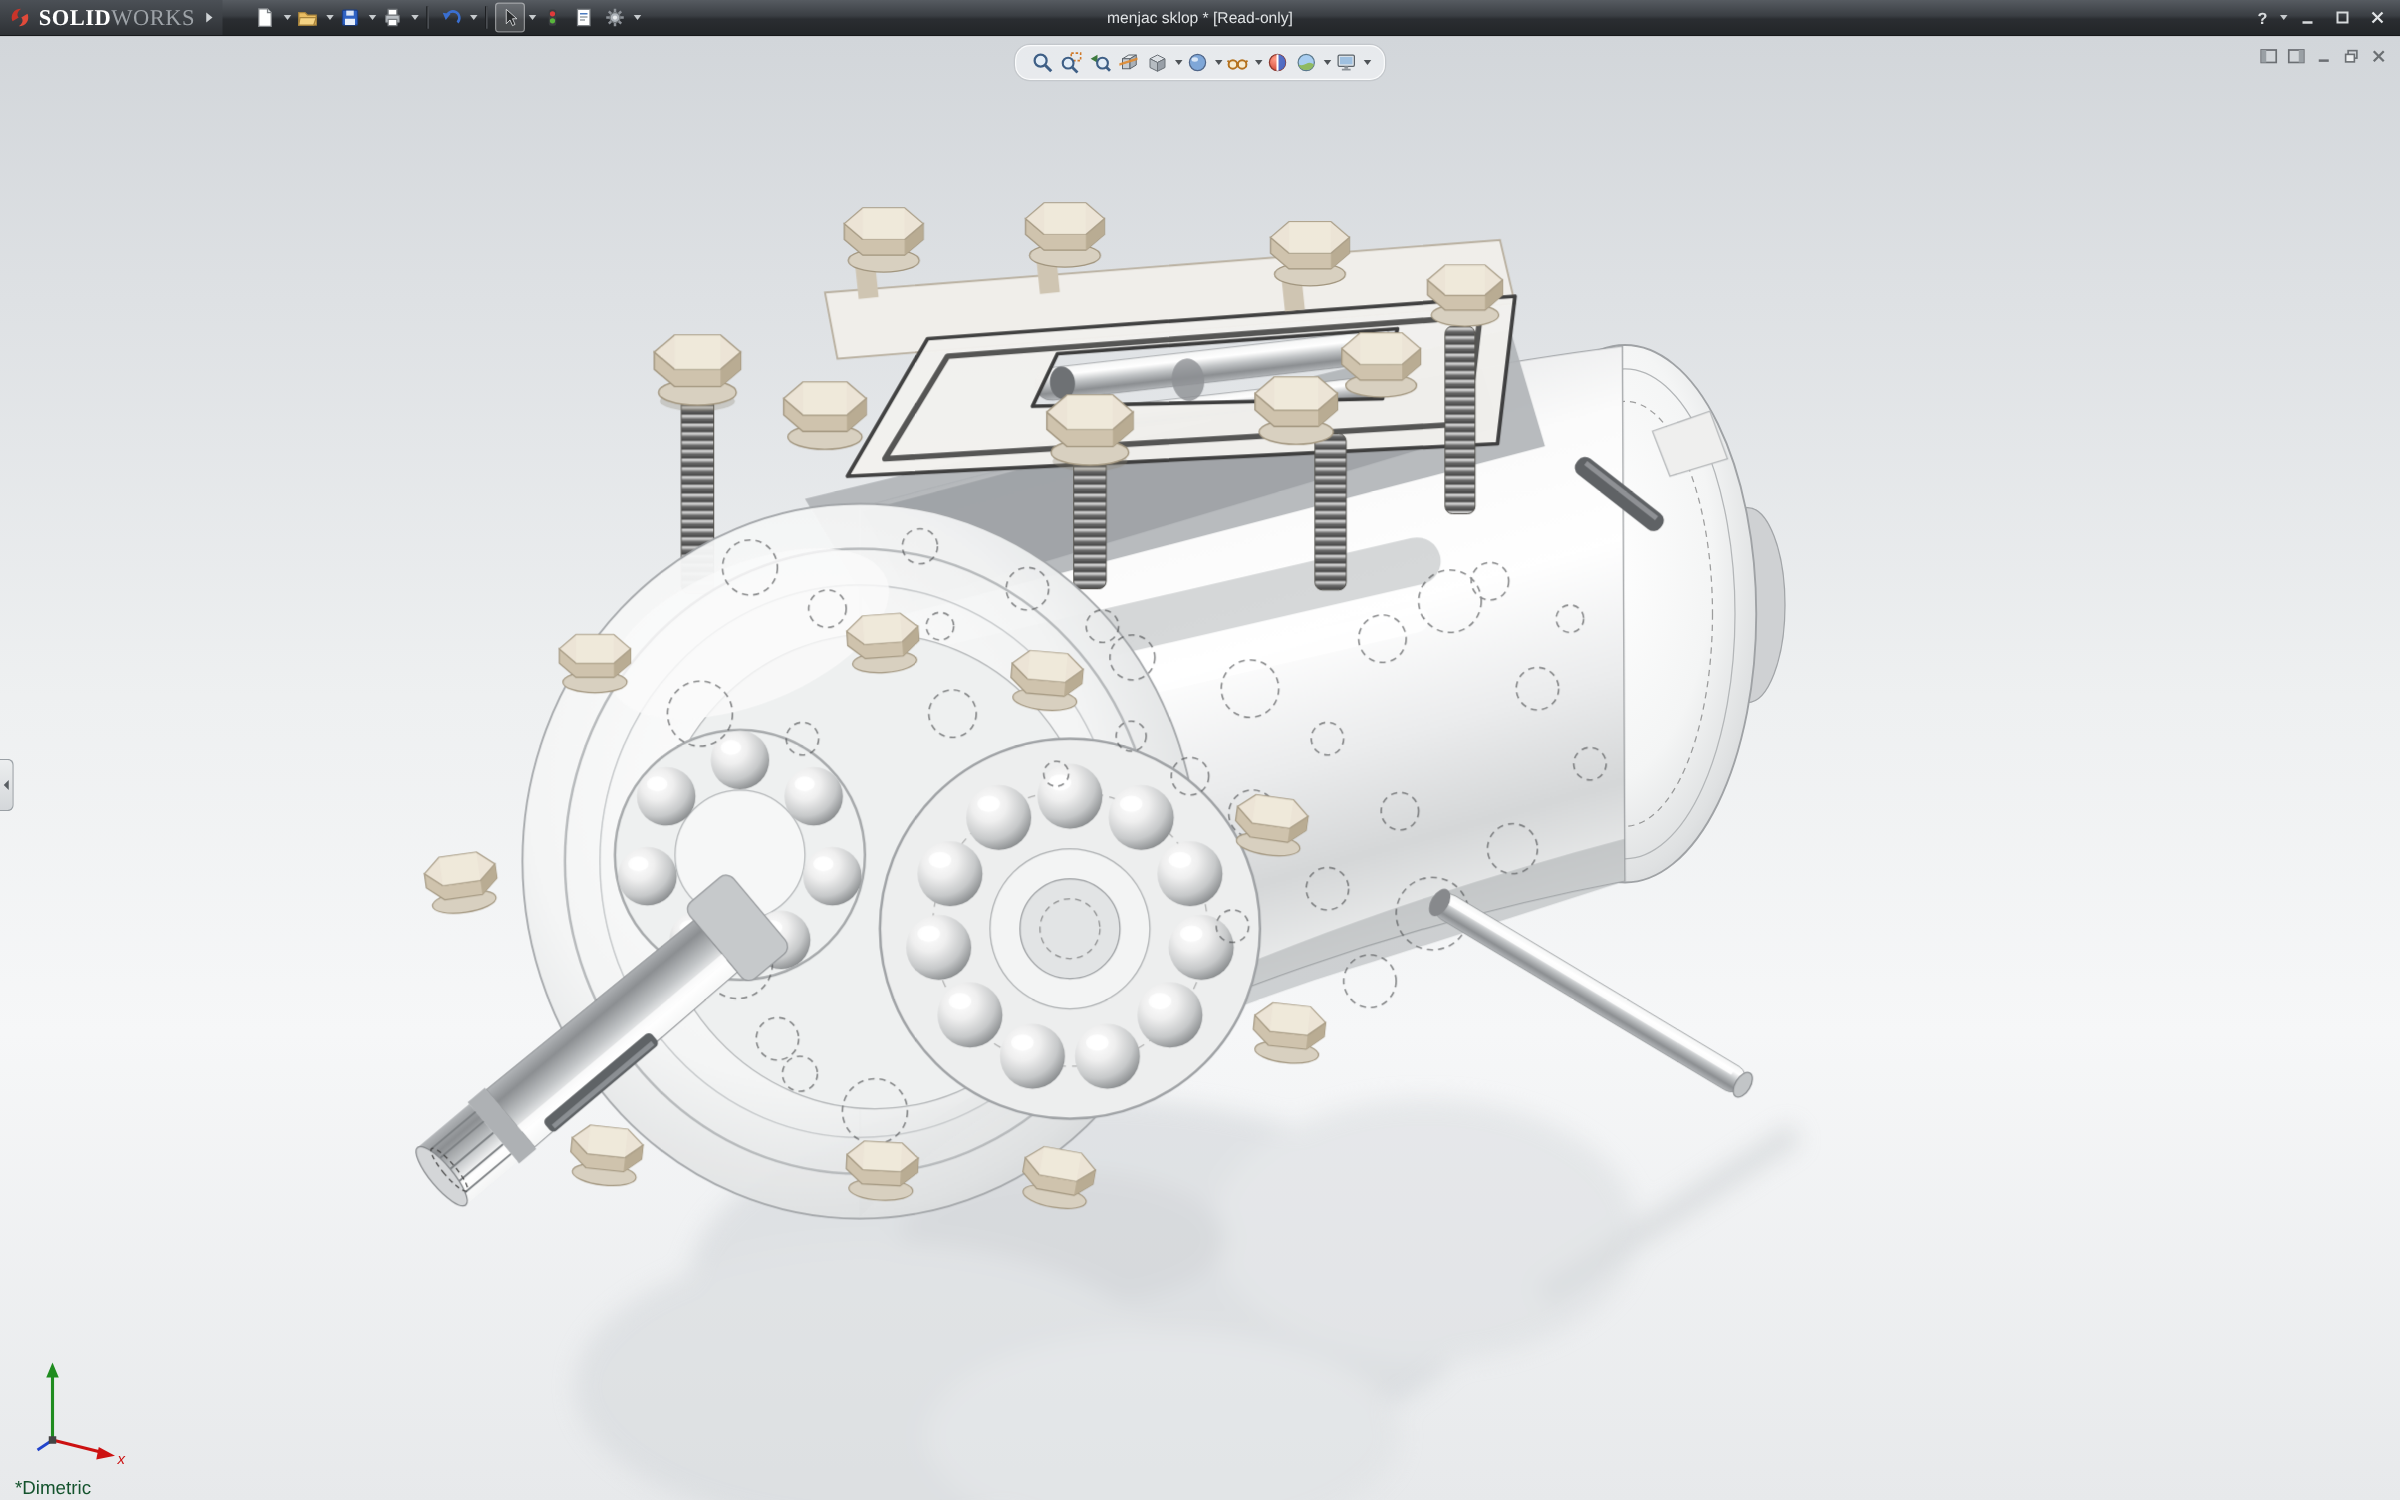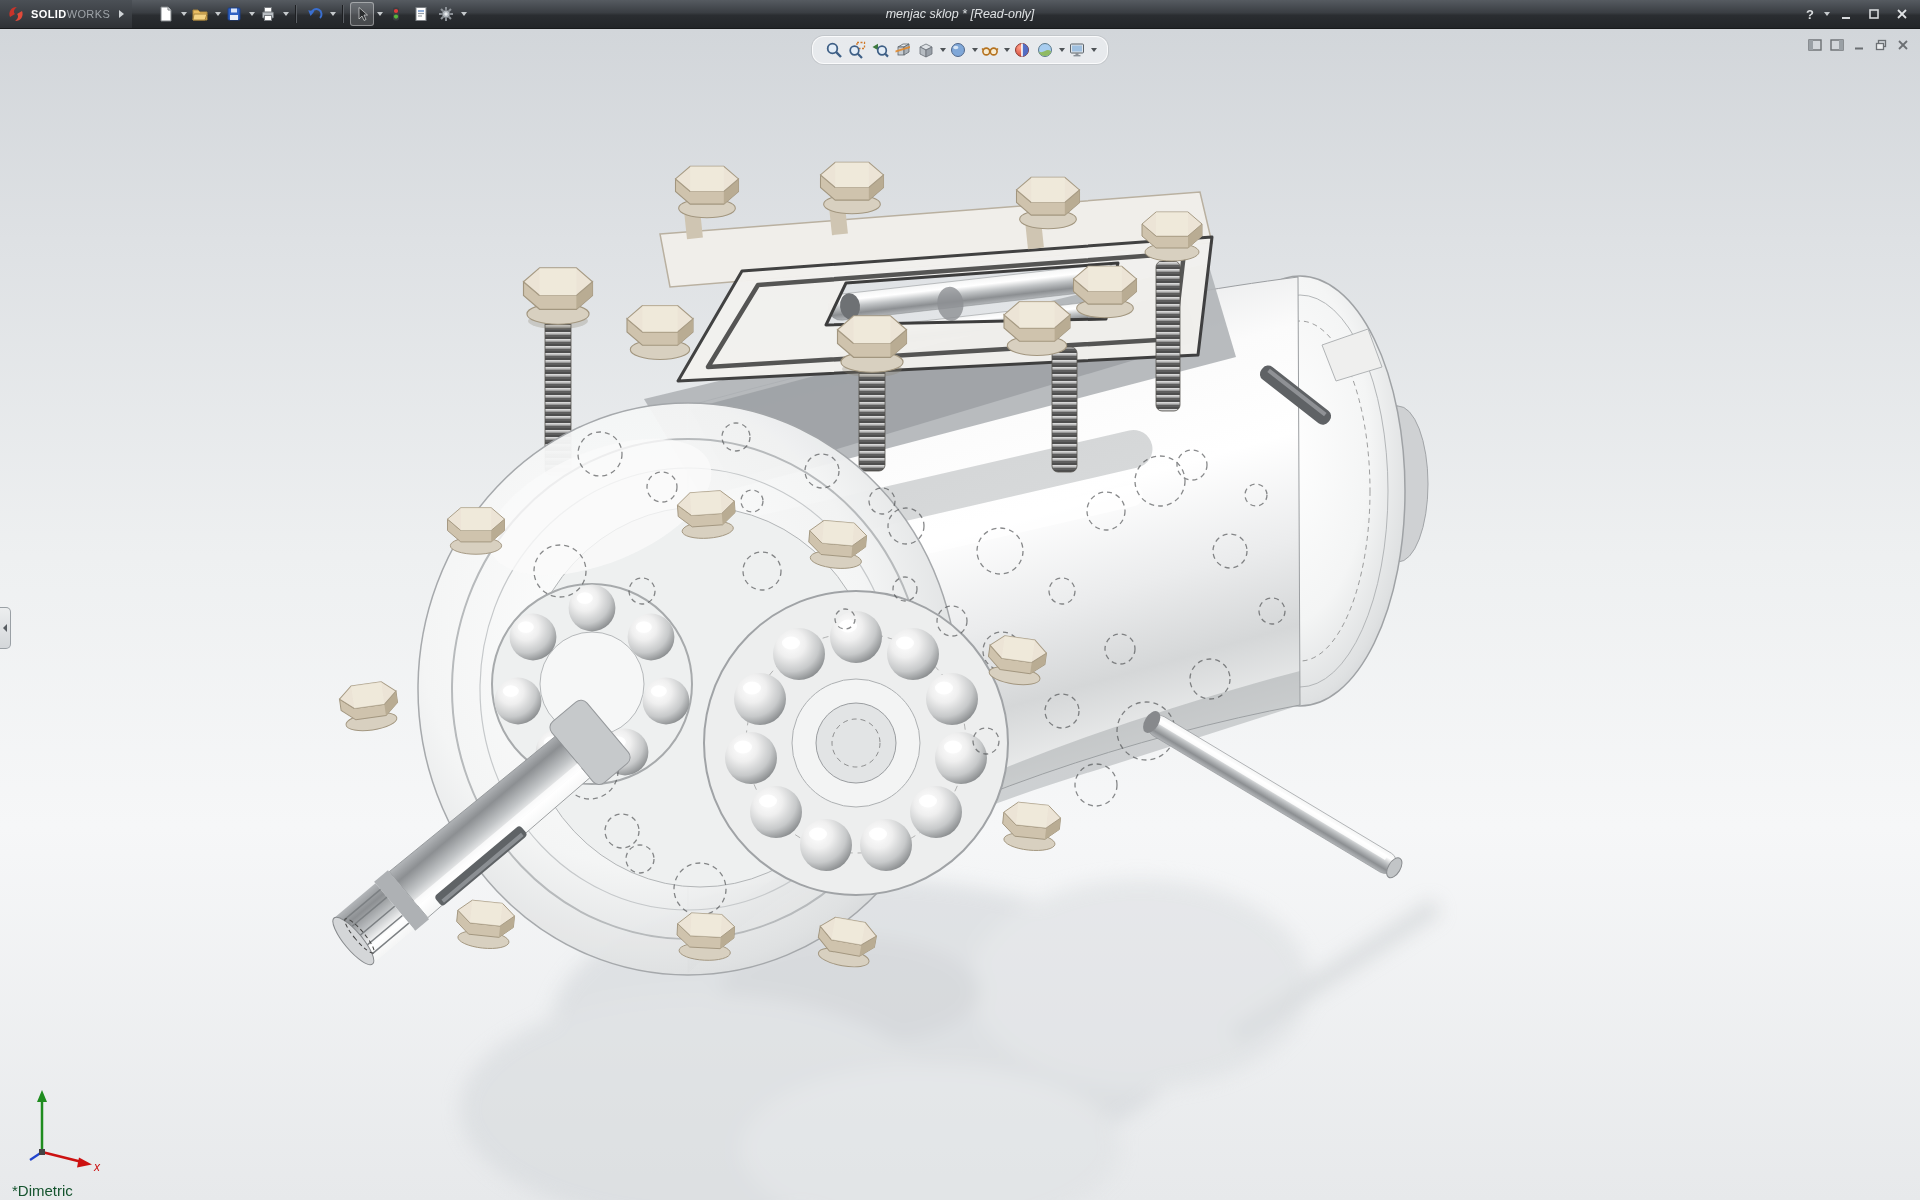--- a/index.html
+++ b/index.html
@@ -4,34 +4,34 @@
 <style>
   html,body{margin:0;padding:0;width:1920px;height:1200px;overflow:hidden;
     font-family:"Liberation Sans",sans-serif;background:#e8eaec;}
 
   
   .titlebar{height:28px;display:flex;align-items:center;position:relative;
     background:linear-gradient(#565b61,#3a3e43 45%,#2a2d31 55%,#222528);
     border-bottom:1px solid #17191b;color:#e3e5e7;}
   .brand{display:flex;align-items:center;gap:5px;padding:0 8px 0 6px;height:100%;
     background:linear-gradient(#4b5056,#2e3135);}
-  .brand-name{font-size:11px;letter-spacing:.4px;}
+  .brand-name{font-size:18px;letter-spacing:.4px;font-family:Liberation Serif, serif;}
   .brand-bold{font-weight:bold;color:#ffffff;}
   .brand-light{color:#9ea3a8;}
   .menu-expand{width:0;height:0;border-left:5px solid #cfd3d6;border-top:4px solid transparent;
     border-bottom:4px solid transparent;margin-left:4px;cursor:pointer;}
   .tb-group{display:flex;align-items:center;margin-left:22px;gap:1px;}
   .tb-btn{display:flex;align-items:center;height:22px;padding:0 3px;border-radius:3px;
     border:1px solid transparent;cursor:pointer;}
   .tb-btn.active{background:rgba(255,255,255,.16);border:1px solid rgba(255,255,255,.38);}
   .dd{width:0;height:0;border-top:4px solid #c6cacd;border-left:3.5px solid transparent;
     border-right:3.5px solid transparent;margin-left:2px;cursor:pointer;}
   .tb-sep{width:1px;height:18px;background:#1d1f22;border-right:1px solid #5a5e63;margin:0 5px;}
   .win-title{position:absolute;left:50%;top:0;transform:translateX(-50%);line-height:28px;
-    font-size:12.5px;color:#dfe2e4;white-space:nowrap;font-style:italic;}
+    font-size:12.5px;color:#dfe2e4;white-space:nowrap;}
   .tb-right{position:absolute;right:6px;top:0;height:28px;display:flex;align-items:center;gap:3px;}
   .help-btn{color:#d8dbdd;font-weight:bold;font-size:13px;width:18px;text-align:center;cursor:pointer;}
   .win-btn{width:25px;height:19px;display:flex;align-items:center;justify-content:center;
     border-radius:2px;cursor:pointer;}
 
   
   .viewport{position:relative;width:1920px;height:1172px;}
   .scene{position:absolute;left:0;top:0;width:100%;height:100%;}
 
   

